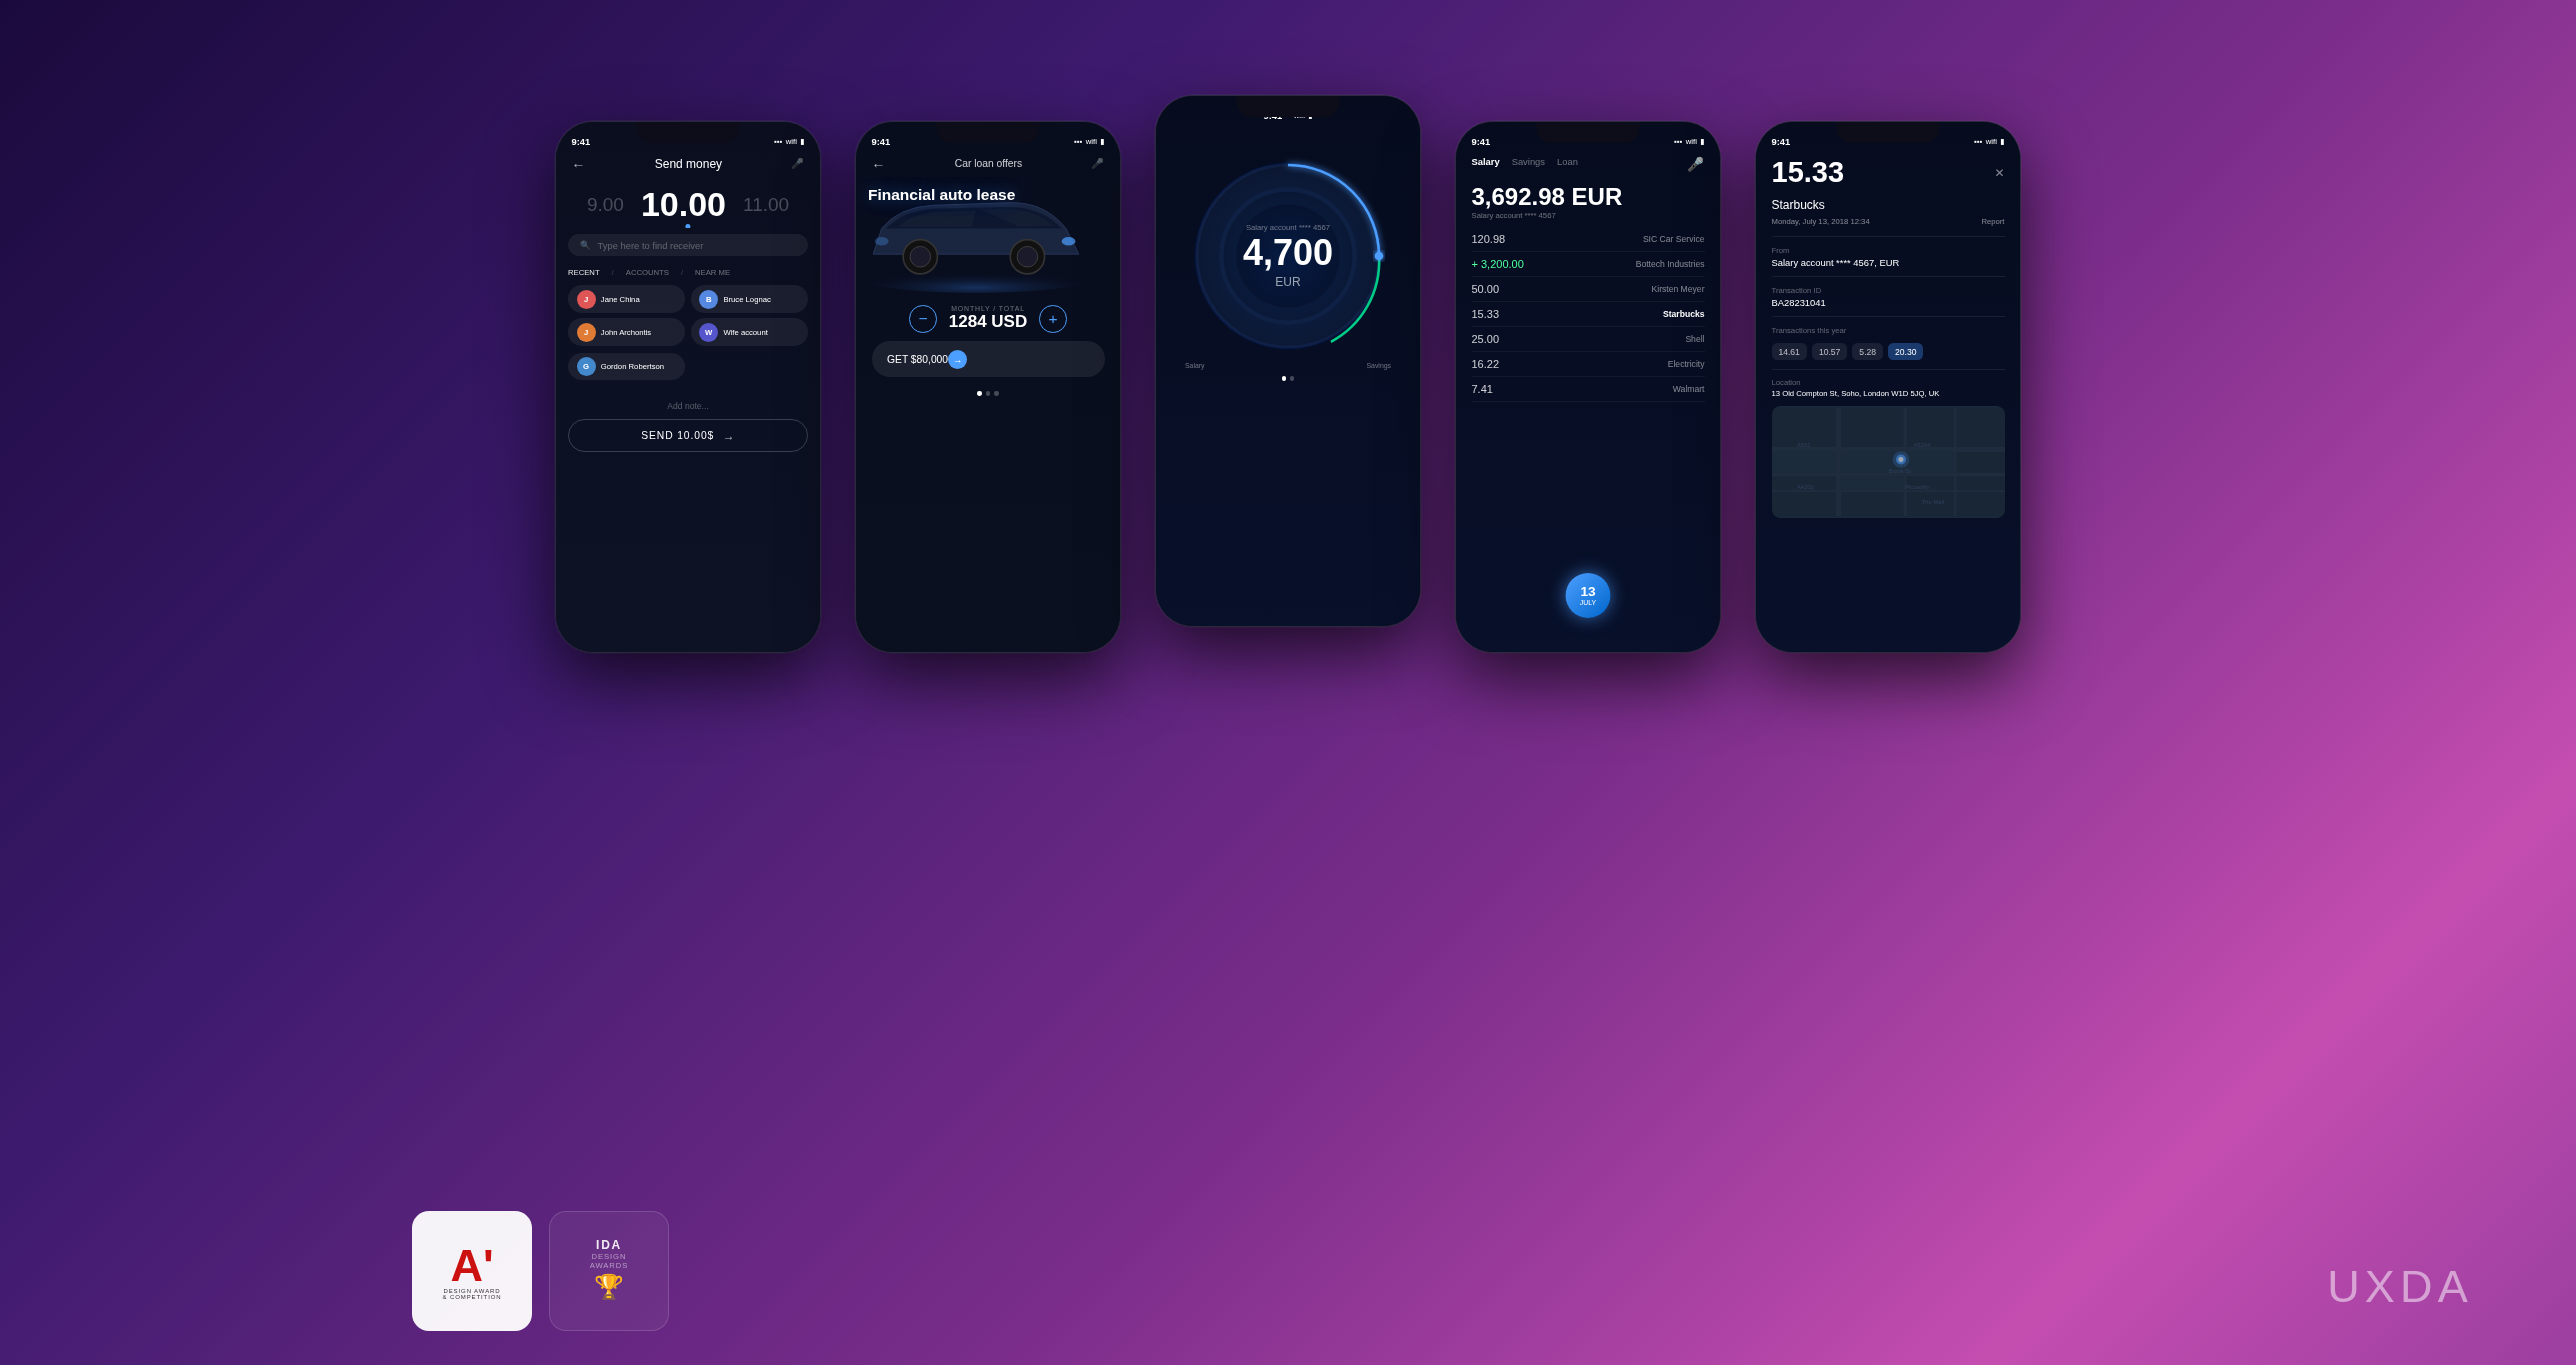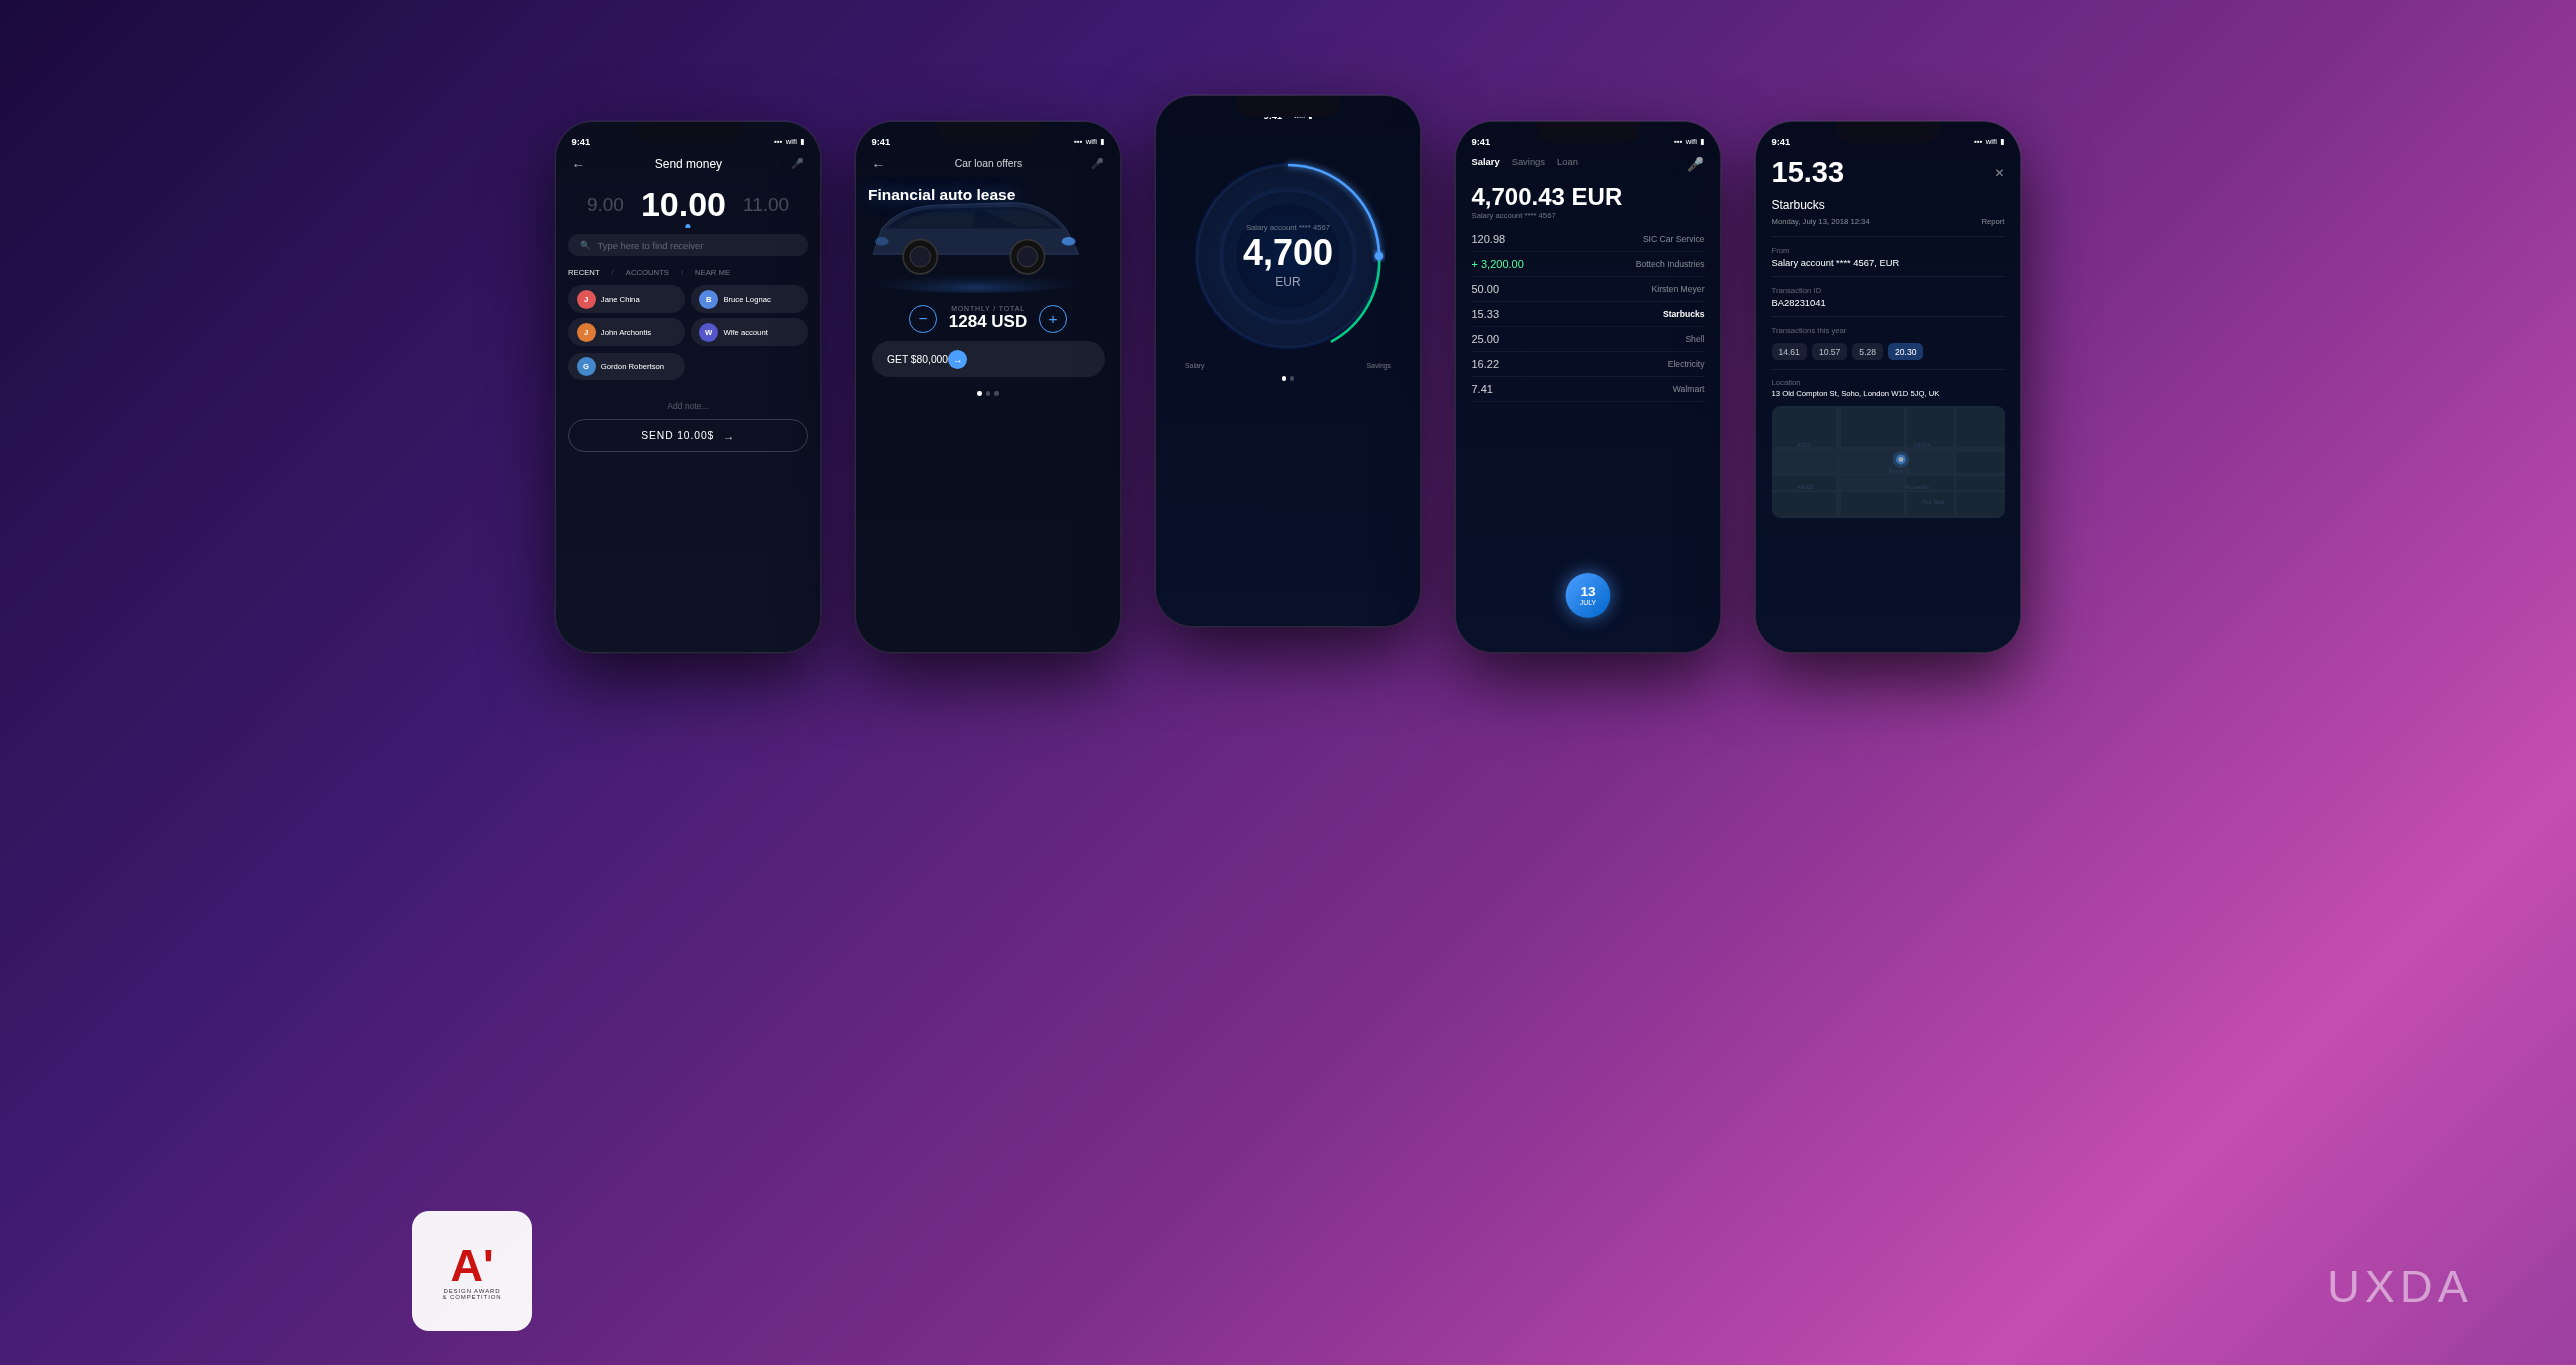--- a/index.html
+++ b/index.html
@@ -817,21 +817,21 @@
           <span>▮</span>
         </div>
       </div>
       <div class="p4-tabs">
         <span class="p4-tab active">Salary</span>
         <span class="p4-tab">Savings</span>
         <span class="p4-tab">Loan</span>
         <span style="margin-left:auto;">🎤</span>
       </div>
       <div class="p4-balance">
-        <div class="p4-amount">4,700.43 EUR</div>
+        <div class="p4-amount">3,692.98 EUR</div>
         <div class="p4-account">Salary account **** 4567</div>
       </div>
       <div class="transactions-list">
         <div class="tx-row">
           <span class="tx-amount">120.98</span>
           <span class="tx-merchant">SIC Car Service</span>
         </div>
         <div class="tx-row">
           <span class="tx-amount tx-positive">+ 3,200.00</span>
           <span class="tx-merchant">Bottech Industries</span>
@@ -948,17 +948,25 @@
 <div class="awards-row">
 
   <div class="award-badge award-badge-1">
     <div class="a-design-logo">
       <div style="font-size:45px;font-weight:900;color:#cc1111;line-height:1;">A'</div>
       <div style="font-size:6px;color:#333;letter-spacing:0.9px;text-transform:uppercase;">DESIGN AWARD<br>&amp; COMPETITION</div>
     </div>
   </div>
 
 
+  <div class="award-badge award-badge-3">
+    <div class="ida-badge">
+      <div class="ida-title">IDA</div>
+      <div class="ida-sub">DESIGN</div>
+      <div class="ida-sub">AWARDS</div>
+      <div class="ida-trophy">🏆</div>
+    </div>
+  </div>
 
 </div>
 
 <div class="uxda-logo">UXDA</div>
 
 
 </body></html>

